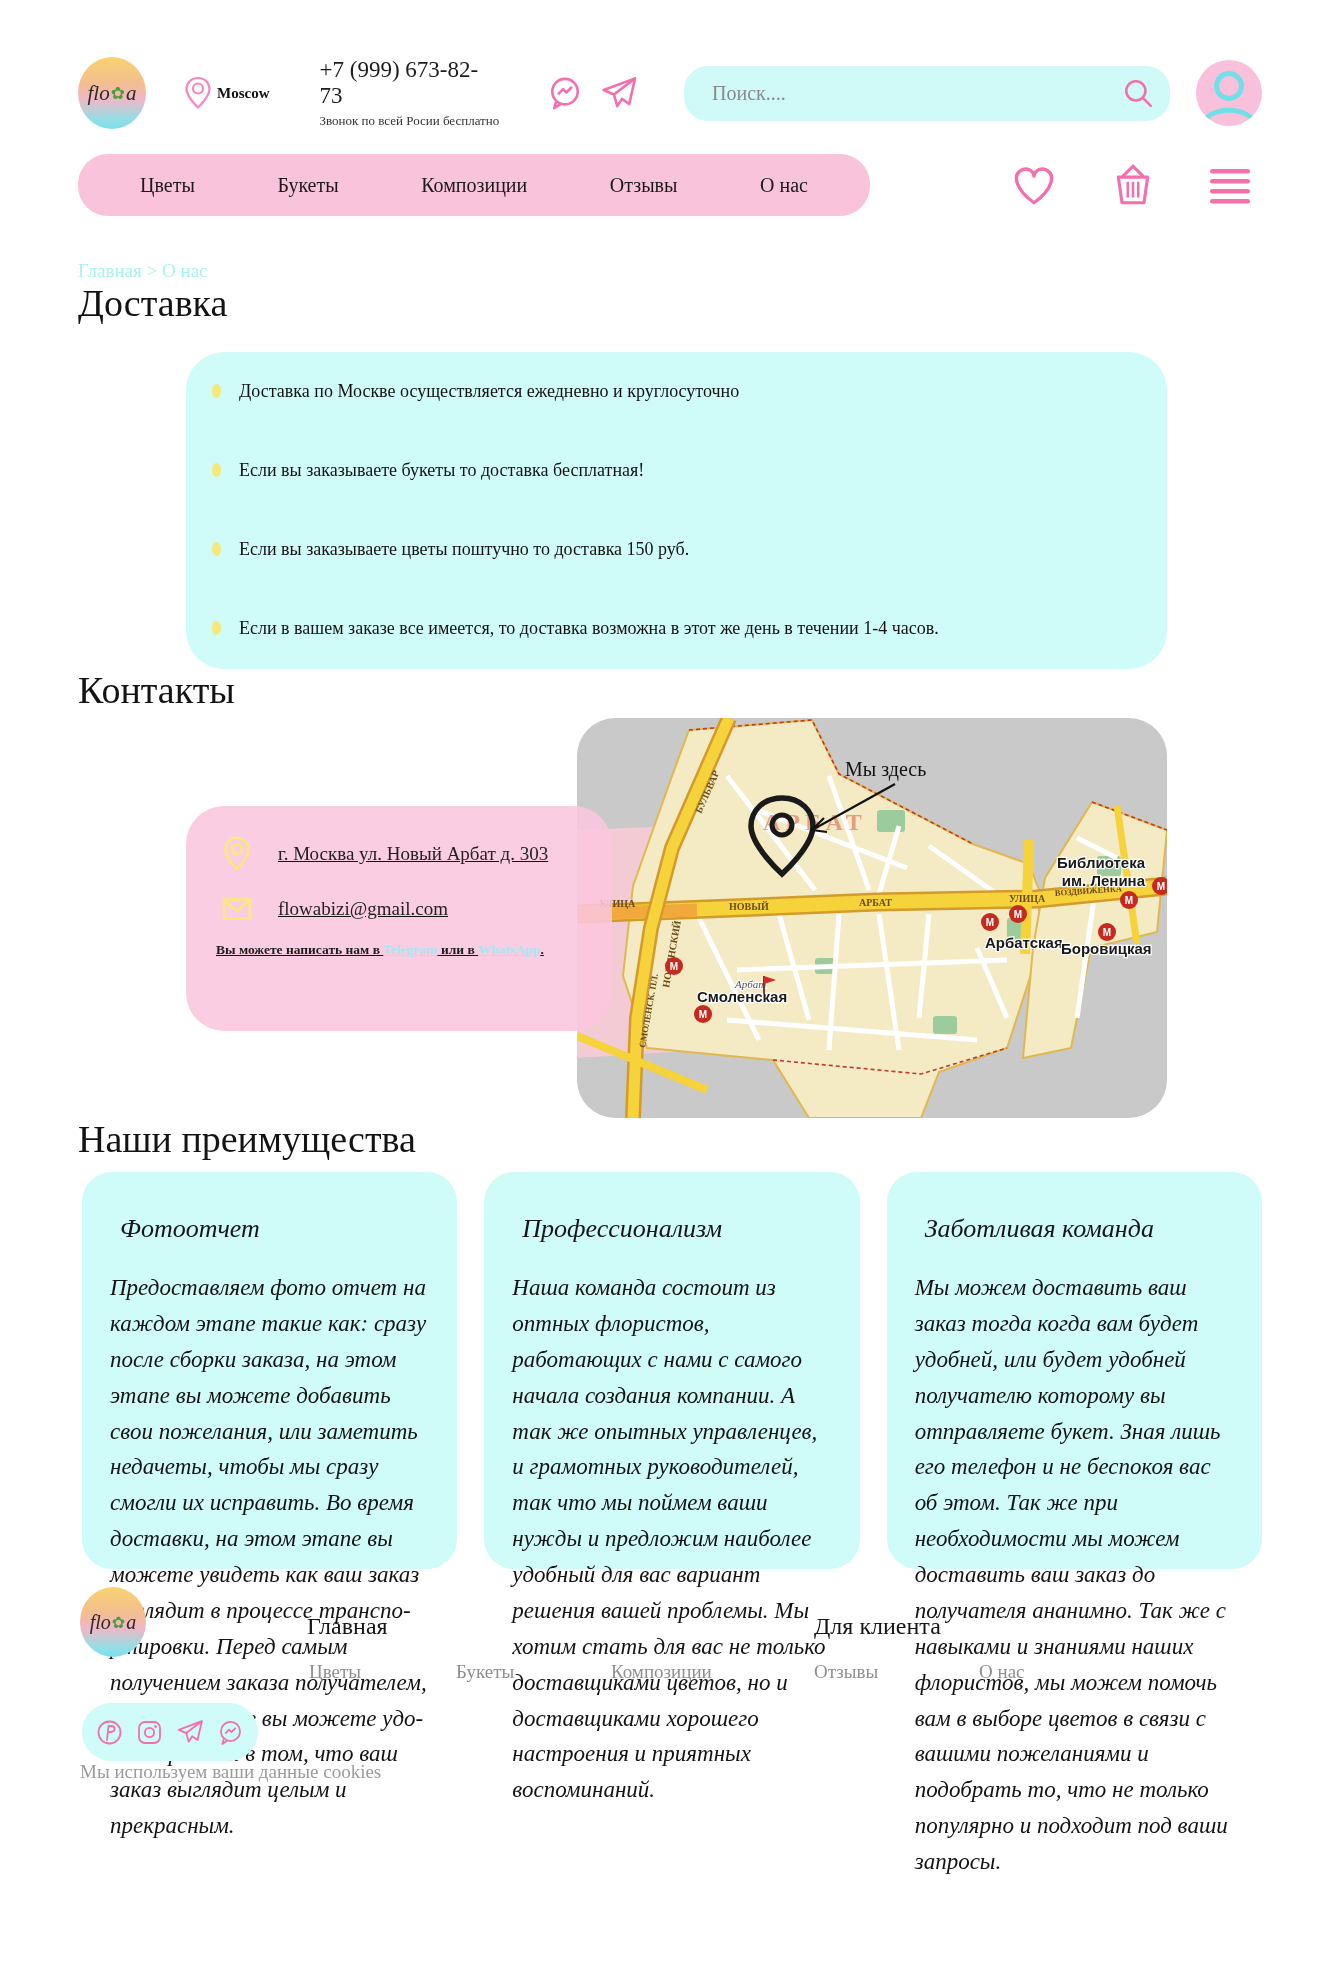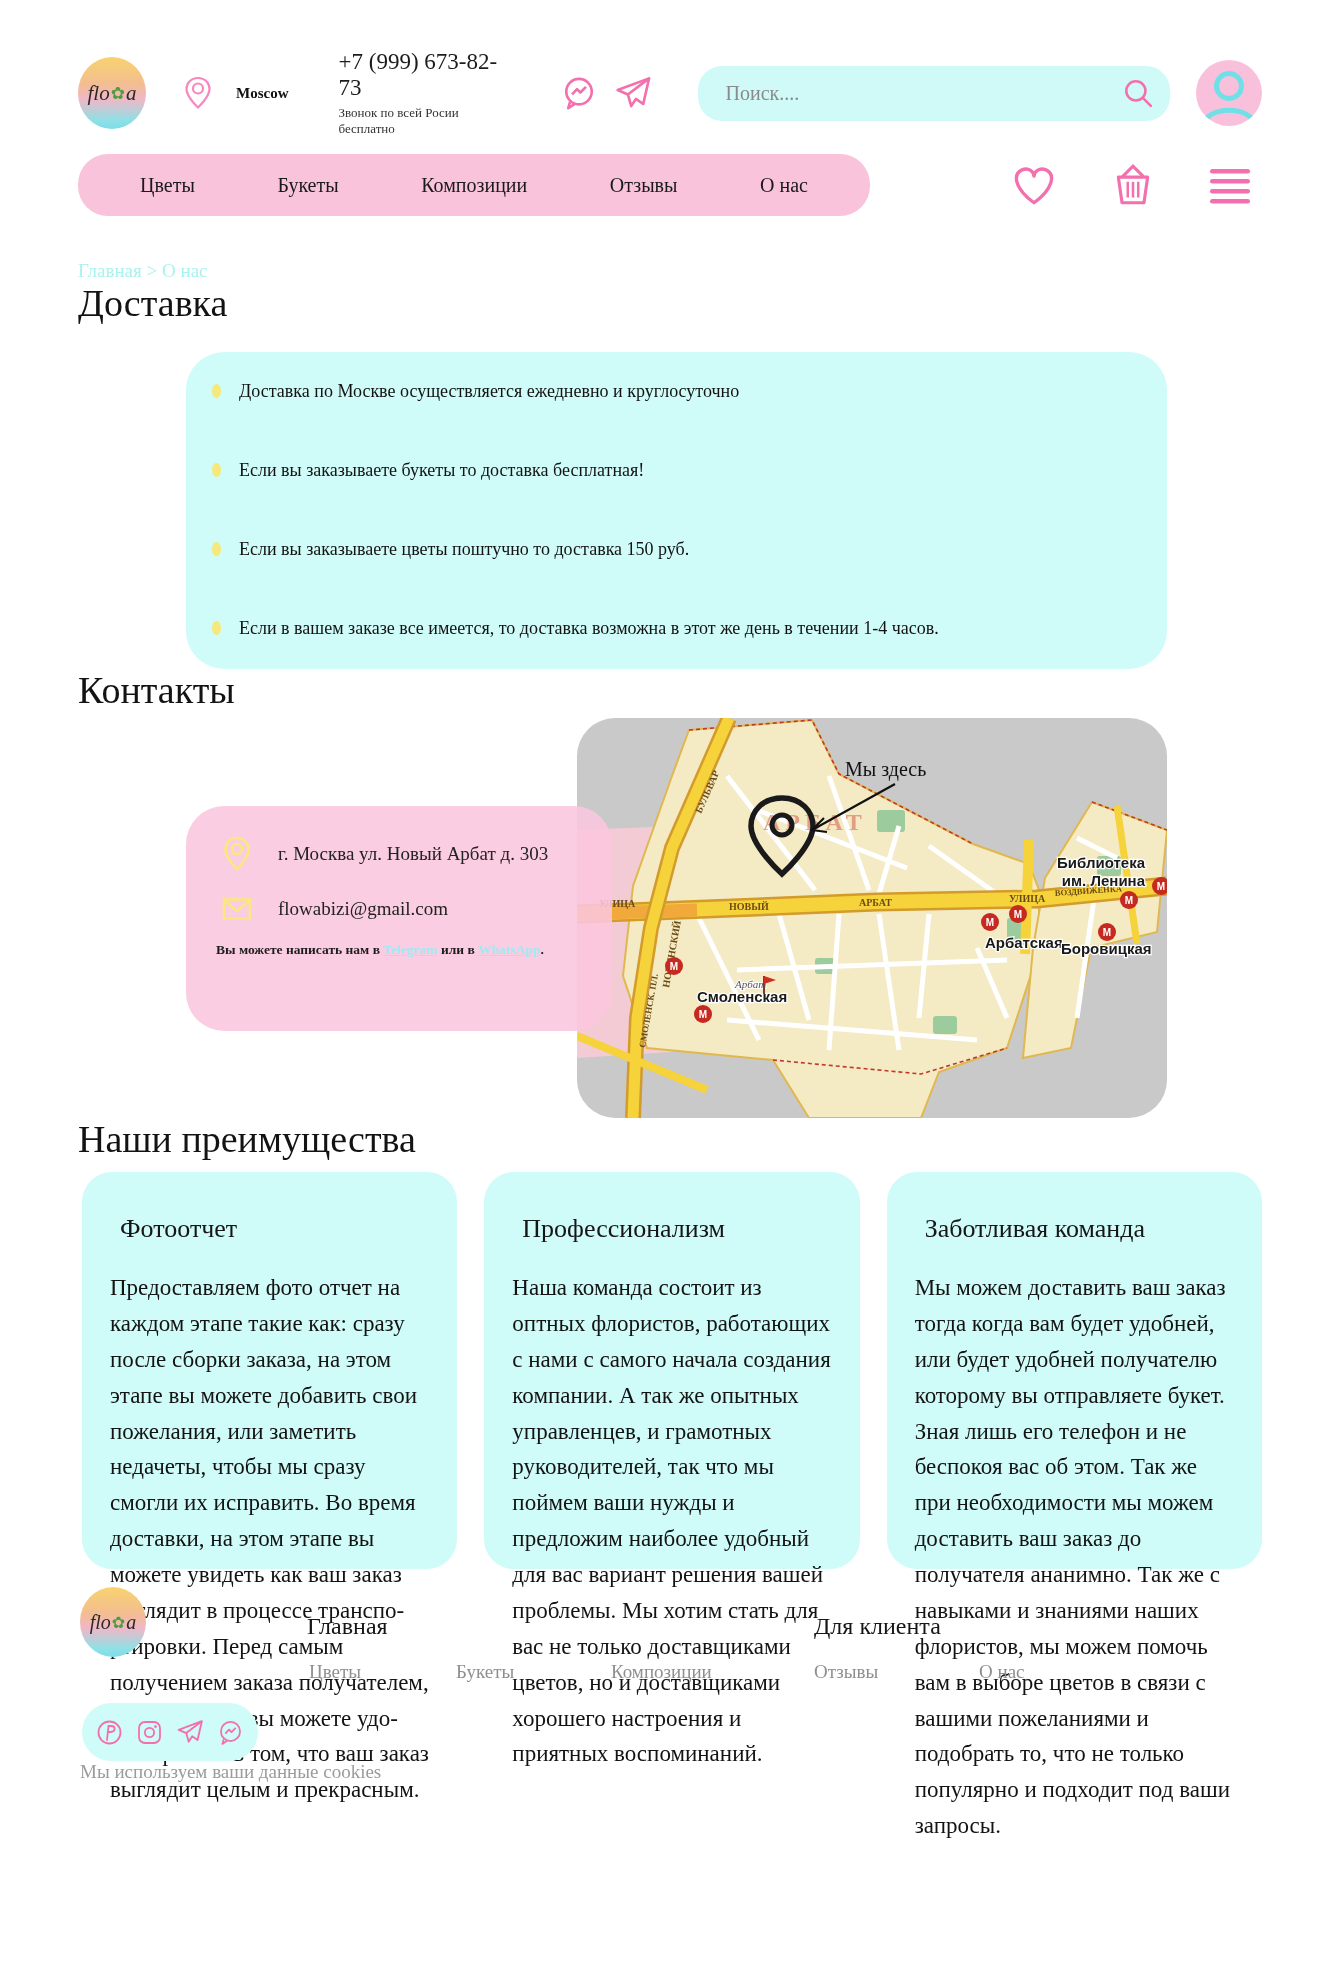--- a/index.html
+++ b/index.html
@@ -13,21 +13,21 @@
 
   
   .header { display:flex; align-items:center; margin-top:56px; height:74px; }
   .logo {
     width:68px; height:72px; border-radius:50%;
     background:linear-gradient(180deg,#F8D36E 0%,#F3BD92 38%,#F0B7C6 58%,#8FE0E6 88%,#7FDCE9 100%);
     display:flex; align-items:center; justify-content:center;
     font-style:italic; font-size:21px; color:#2a2a2a; flex:0 0 auto;
   }
   .logo .flower { color:#4f9d3c; font-style:normal; font-size:17px; margin:0 1px; }
-  .location { display:flex; align-items:center; margin-left:38px; gap:24px; }
+  .location { display:flex; align-items:center; margin-left:38px; gap:5px; }
   .location-label { font-size:15px; font-weight:bold; }
   .phone-block { margin-left:50px; }
   .phone-number { font-size:23px; color:#1c1c1c; }
   .phone-note { font-size:13px; color:#333; margin-top:4px; }
   .header-social { margin-left:46px; display:flex; align-items:center; gap:17px; }
   .search {
     margin-left:46px; width:486px; height:55px; background:#CFFAF8;
     border-radius:24px; display:flex; align-items:center; padding:0 16px 0 26px;
   }
   .search input {
@@ -69,29 +69,30 @@
   
   .contact-section { position:relative; margin-top:6px; height:400px; }
   .map-wrap {
     position:absolute; left:499px; top:0; width:590px; height:400px;
     border-radius:38px; overflow:hidden; background:#C9C9C9;
   }
   .contact-card {
     position:absolute; left:108px; top:88px; width:426px; height:225px;
     background:rgba(250,198,222,0.88); border-radius:38px; z-index:2;
     padding:26px 0 4px 36px;
+    text-decoration:underline;
   }
   .contact-row { display:flex; align-items:center; height:44px; margin-bottom:11px; }
   .contact-row .cicon { width:30px; display:flex; justify-content:center; flex:0 0 auto; }
   .contact-text { font-size:19px; margin-left:26px; color:#222; }
   .contact-note { font-size:13.5px; font-weight:bold; color:#1d1d1d; margin:4px 0 0 -6px; }
   .contact-note a { color:#9FE9F2; text-decoration:underline; cursor:pointer; }
 
   
-  .cards { display:flex; gap:27px; margin-top:10px; padding-left:4px; }
+  .cards { display:flex; gap:27px; margin-top:10px; padding-left:4px;font-style:italic; }
   .card {
     width:382px; height:397px; background:#CFFBF8; border-radius:30px;
     padding:0 26px 0 28px;
   }
   .card h3 { font-size:26px; font-weight:400; margin:42px 0 0 10px; color:#161616; }
   .card p { font-size:23px; line-height:1.56; margin:26px 0 0 0; color:#131313; }
 
   
   .footer { position:relative; margin-top:16px; height:205px; }
   .f-logo {

